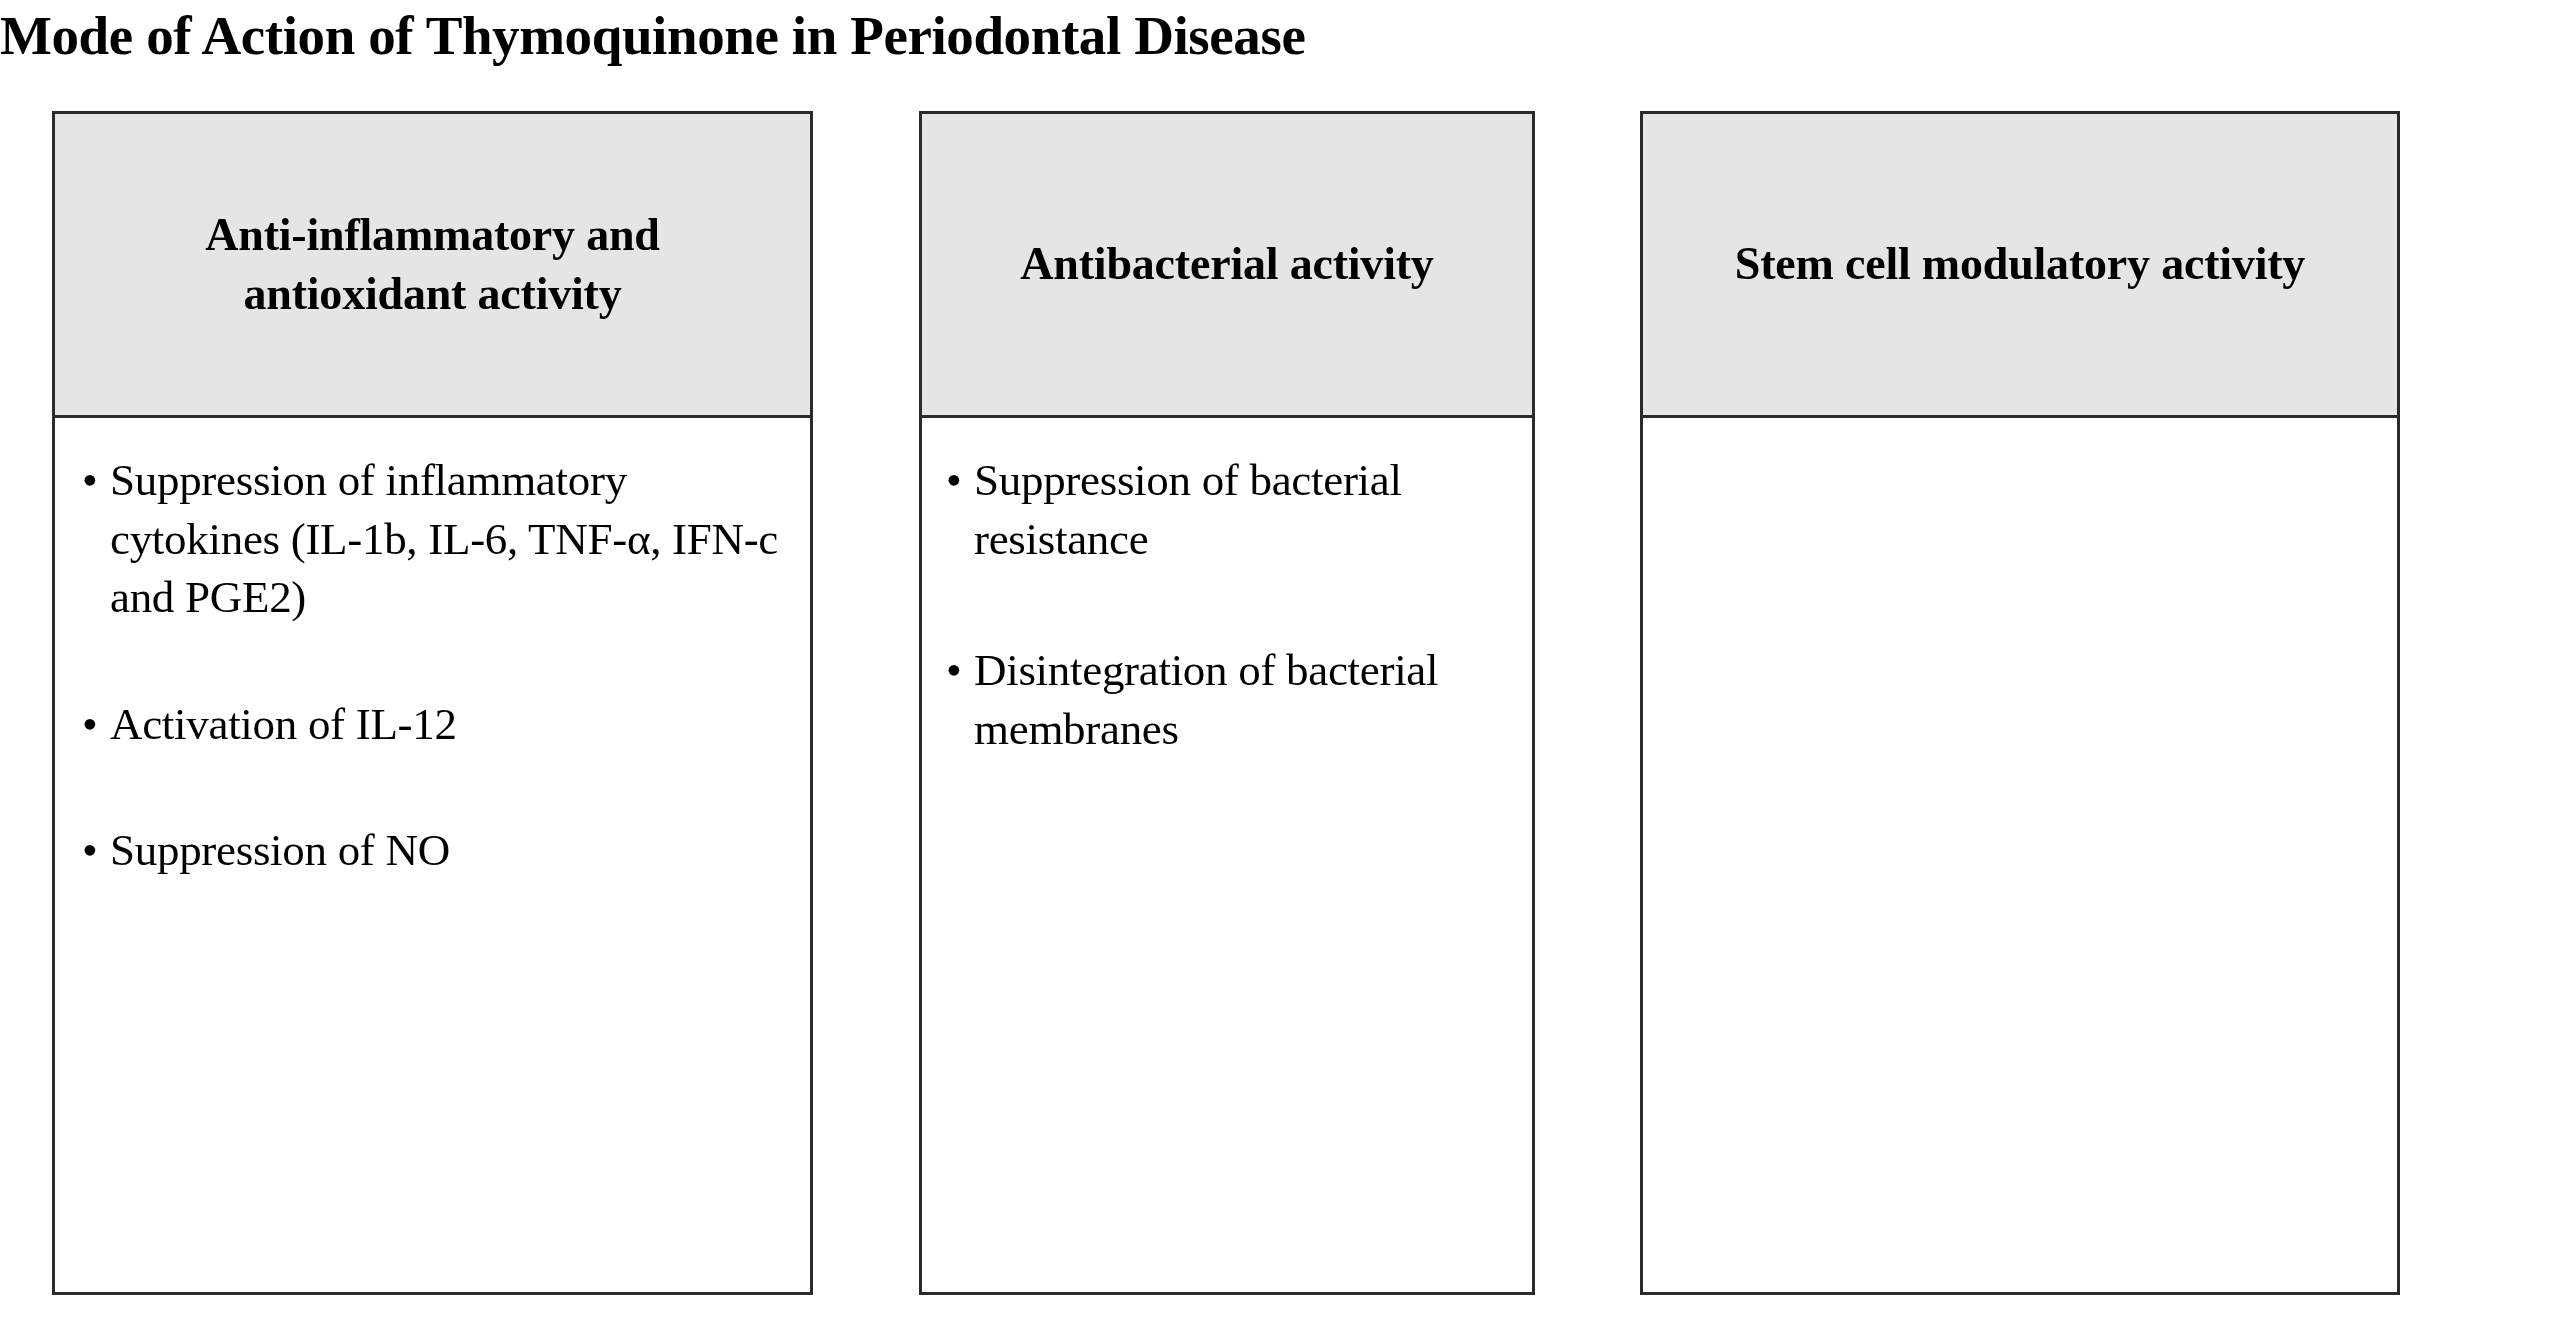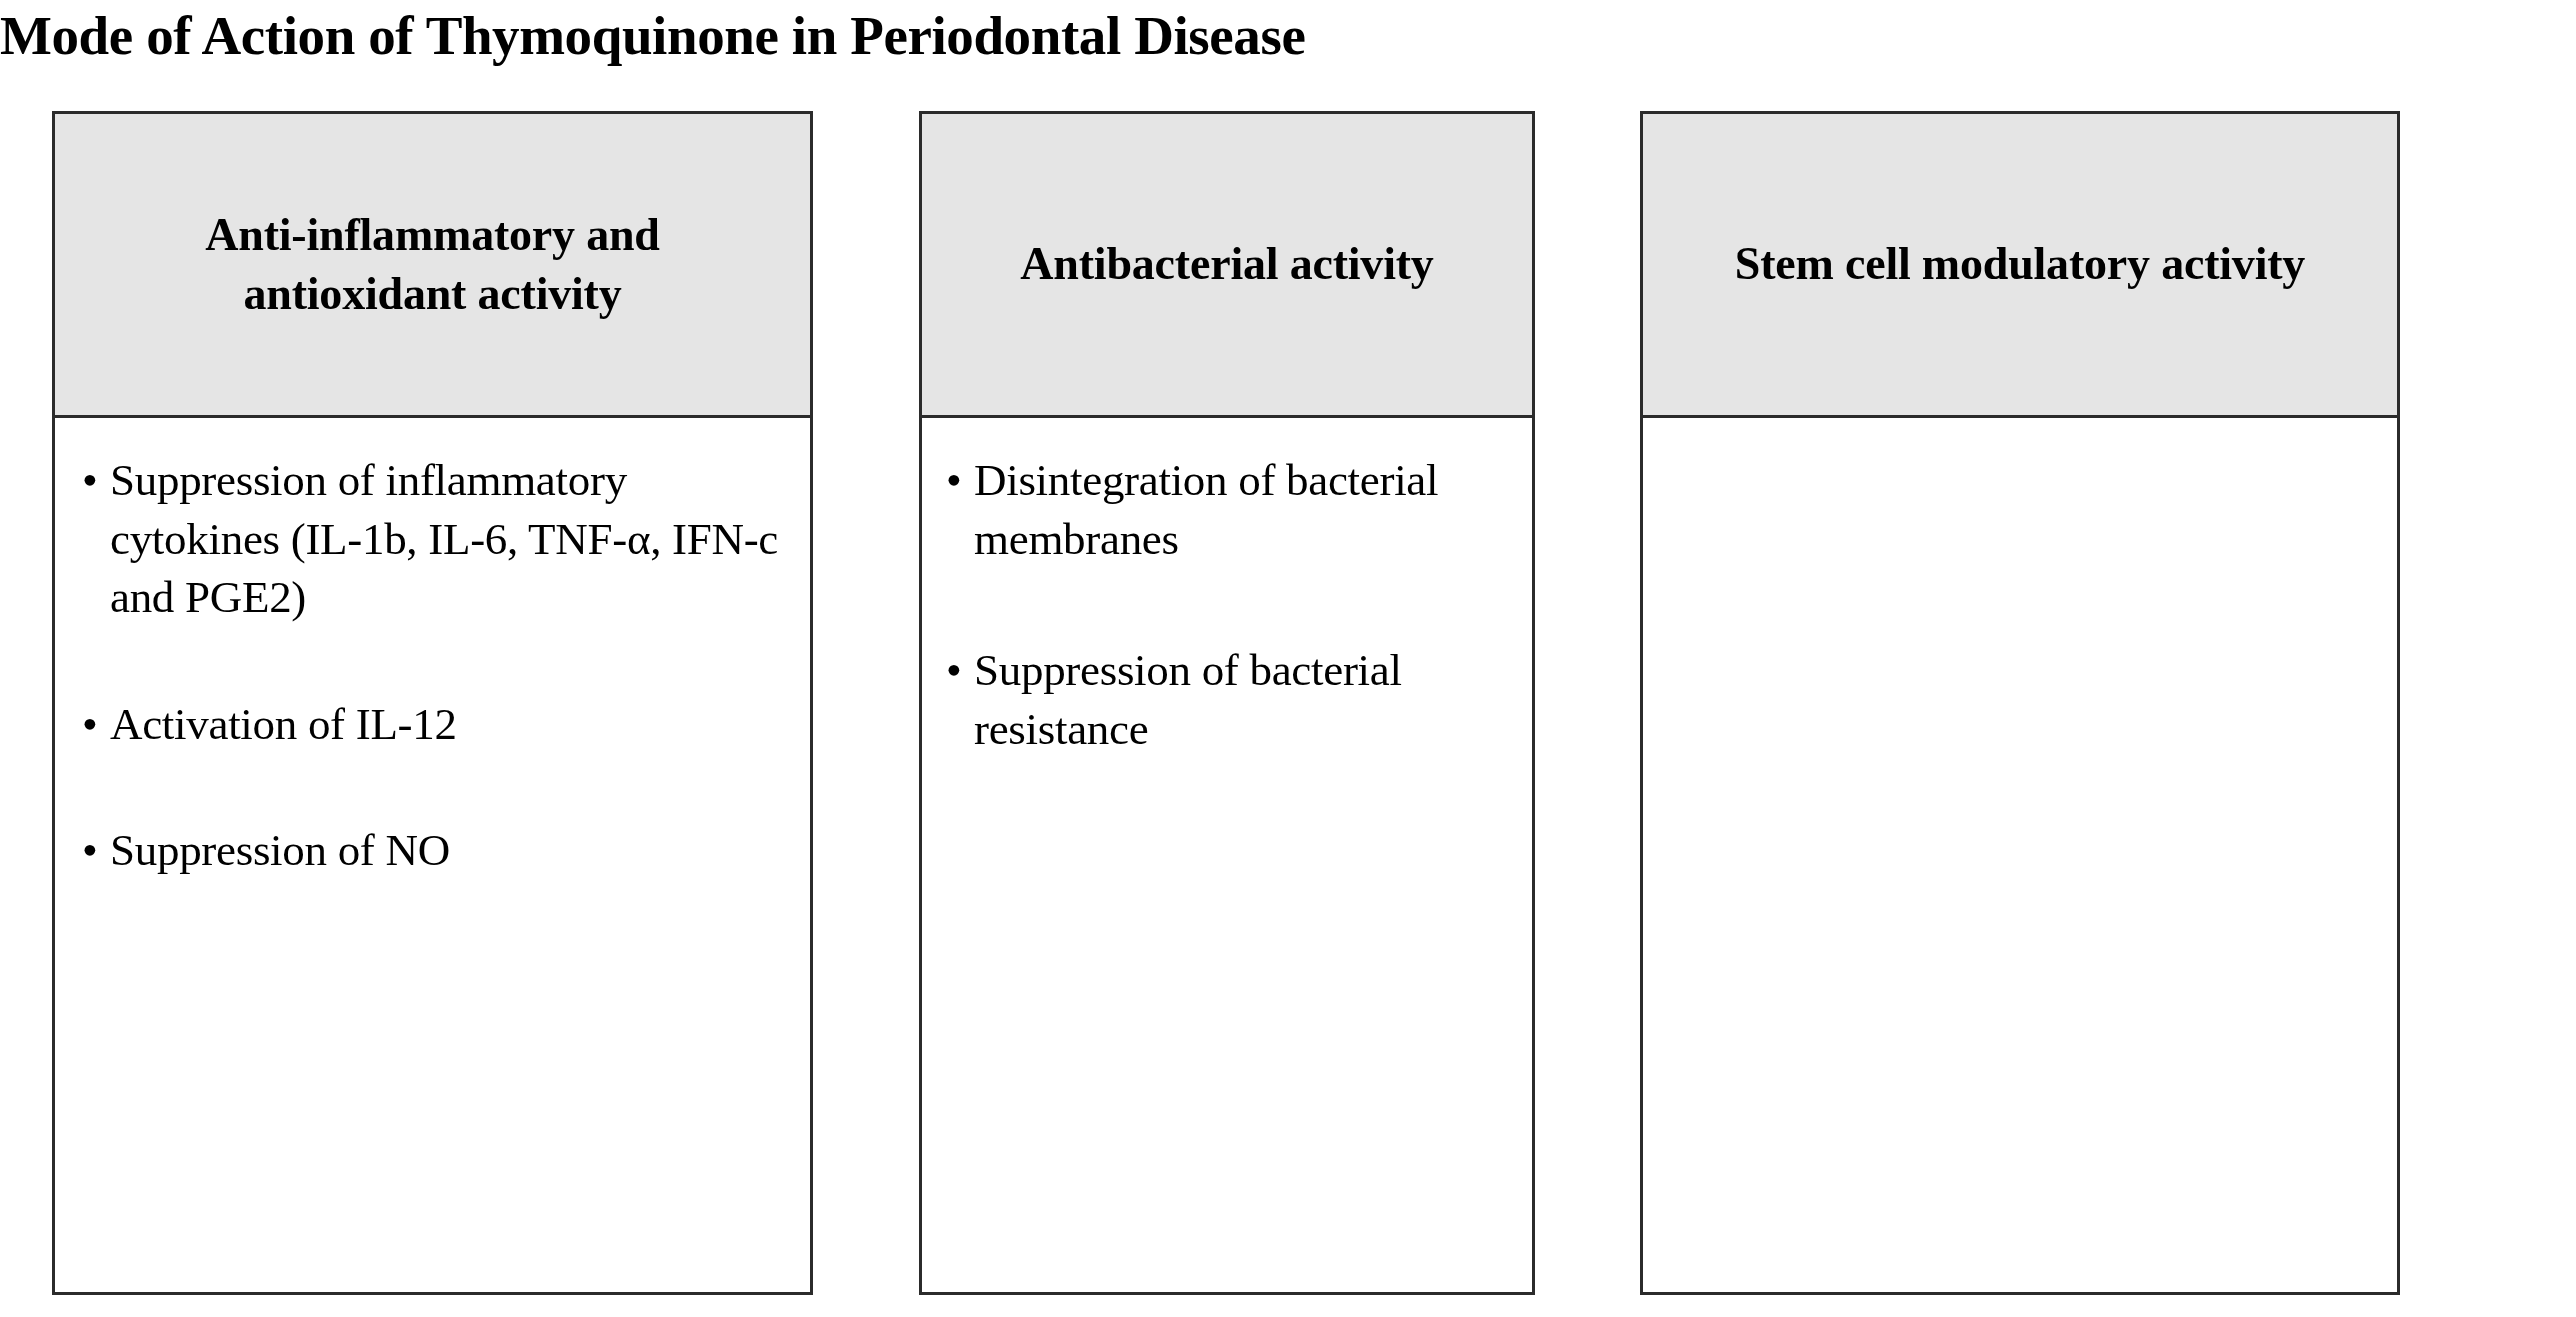--- a/index.html
+++ b/index.html
@@ -156,22 +156,22 @@
     </div>
 
     <div class="col-spacer col-spacer-1"></div>
 
     <div class="column col-2">
       <div class="col-header">
         <div class="col-header-text">Antibacterial activity</div>
       </div>
       <div class="col-body">
         <ul class="bullet-list">
+          <li class="bullet-item">Suppression of bacterial resistance</li>
           <li class="bullet-item">Disintegration of bacterial membranes</li>
-          <li class="bullet-item">Suppression of bacterial resistance</li>
         </ul>
       </div>
     </div>
 
     <div class="col-spacer col-spacer-2"></div>
 
     <div class="column col-3">
       <div class="col-header">
         <div class="col-header-text">Stem cell modulatory activity</div>
       </div>

